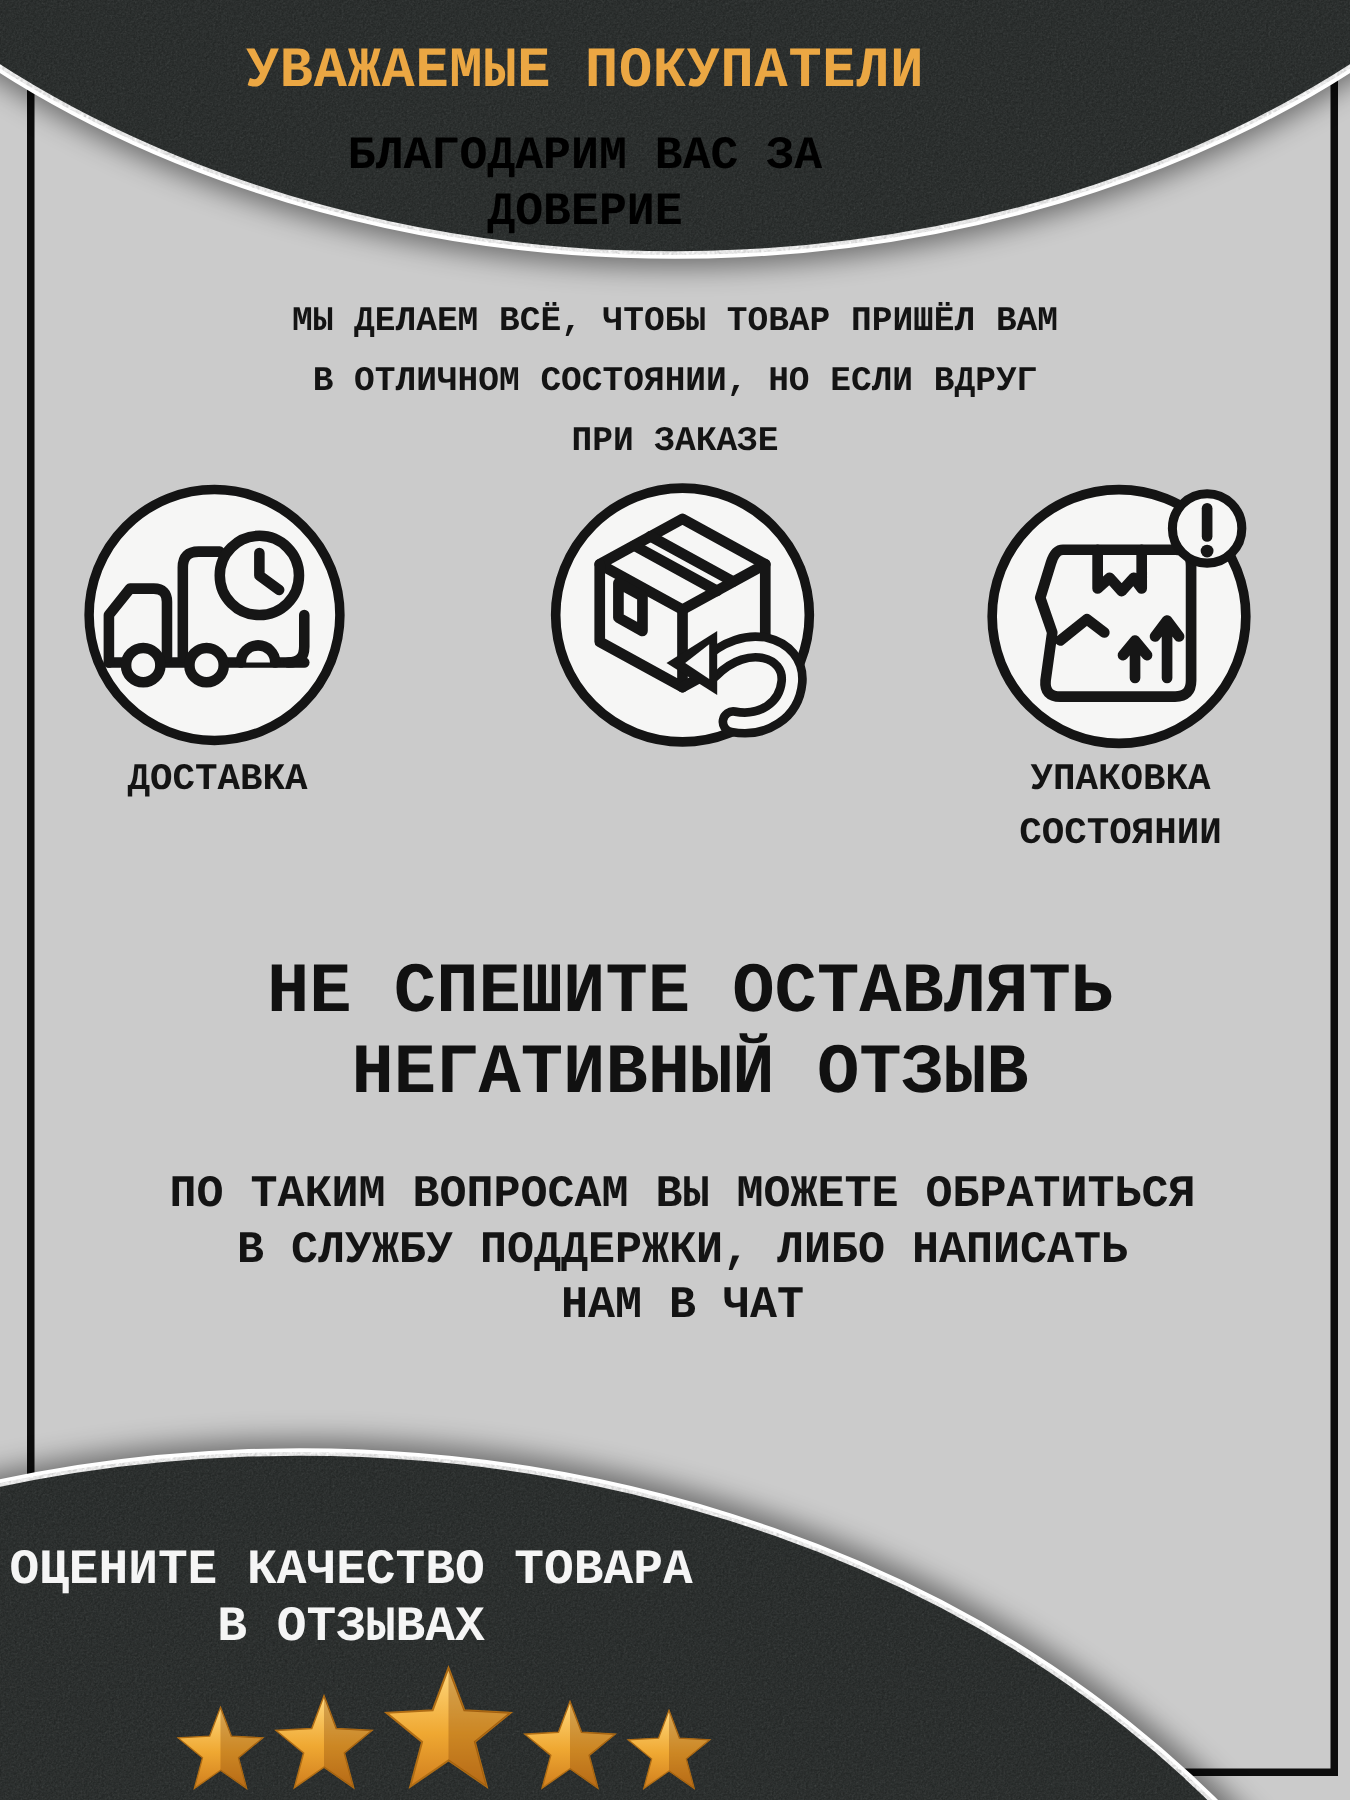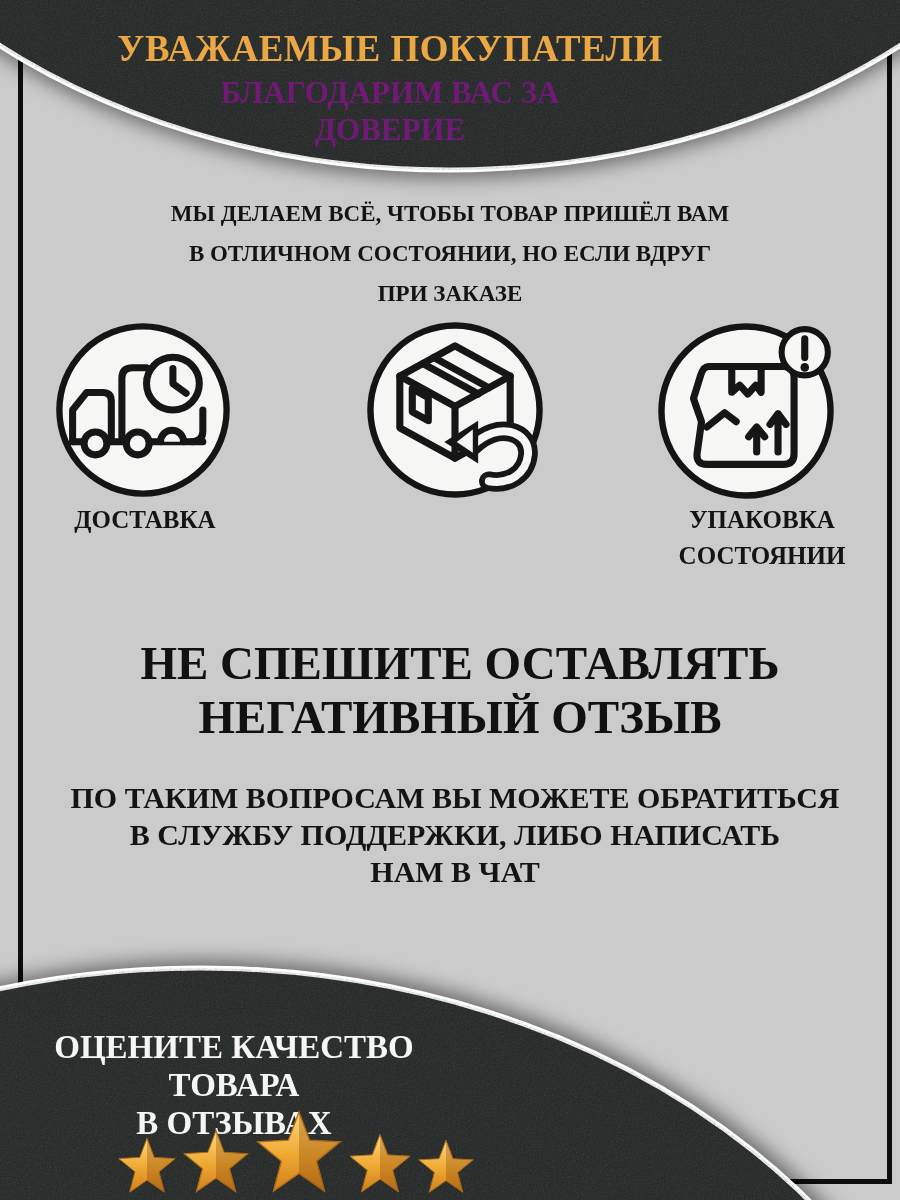--- a/index.html
+++ b/index.html
@@ -1,35 +1,35 @@
 <!DOCTYPE html>
 <html><head>
 <meta charset="utf-8">
 <style>
   html,body{margin:0;padding:0;background:#cbcbcb;}
   .poster{position:relative;width:900px;height:1200px;overflow:hidden;background:#cbcbcb;
-          font-family:Liberation Serif, serif;font-weight:bold;}
+          font-family:Liberation Mono, monospace;font-weight:bold;}
   
   .frame{position:absolute;left:18px;top:14px;width:864px;height:1160px;
          border:5px solid #0d0d0d;z-index:1;}
   
   .caps{position:absolute;left:0;top:0;z-index:2;}
   .cap-top{filter:drop-shadow(0 6px 9px rgba(0,0,0,0.45));}
   .cap-bottom{filter:drop-shadow(4px -6px 9px rgba(0,0,0,0.45));}
   
   .txt{position:absolute;z-index:3;text-align:center;}
   .header-block{left:0;top:26px;width:780px;}
   .title{font-size:38px;line-height:44px;color:#eba743;letter-spacing:.5px;transform:scaleX(.97);}
-  .subtitle{margin-top:4px;font-size:31px;line-height:37px;color:#701a75;}
+  .subtitle{margin-top:16px;font-size:31px;line-height:37px;color:#000000;}
   .intro{left:0;top:194px;width:900px;font-size:23px;line-height:40px;color:#141414;}
   .icon-circle{position:absolute;z-index:3;}
   .label{font-size:25px;line-height:36px;color:#141414;top:502px;}
   .label-1{left:28px;width:234px;}
   .label-2{left:330px;width:250px;}
-  .label-3{left:643px;width:238px;}
+  .label-3{left:628px;width:238px;}
   .headline{left:20px;top:636px;width:880px;font-size:47px;line-height:54px;color:#111;}
   .support{left:0;top:779px;width:910px;font-size:30px;line-height:37px;color:#141414;}
   .footer-block{left:0;top:1028px;width:468px;font-size:33px;line-height:38px;color:#f5f5f5;}
   .stars-row{position:absolute;z-index:3;left:104px;top:1102px;width:384px;height:92px;
              display:flex;align-items:flex-end;justify-content:center;gap:5px;}
   .stars-row svg{display:block;}
 </style>
 </head>
 <body>
 

